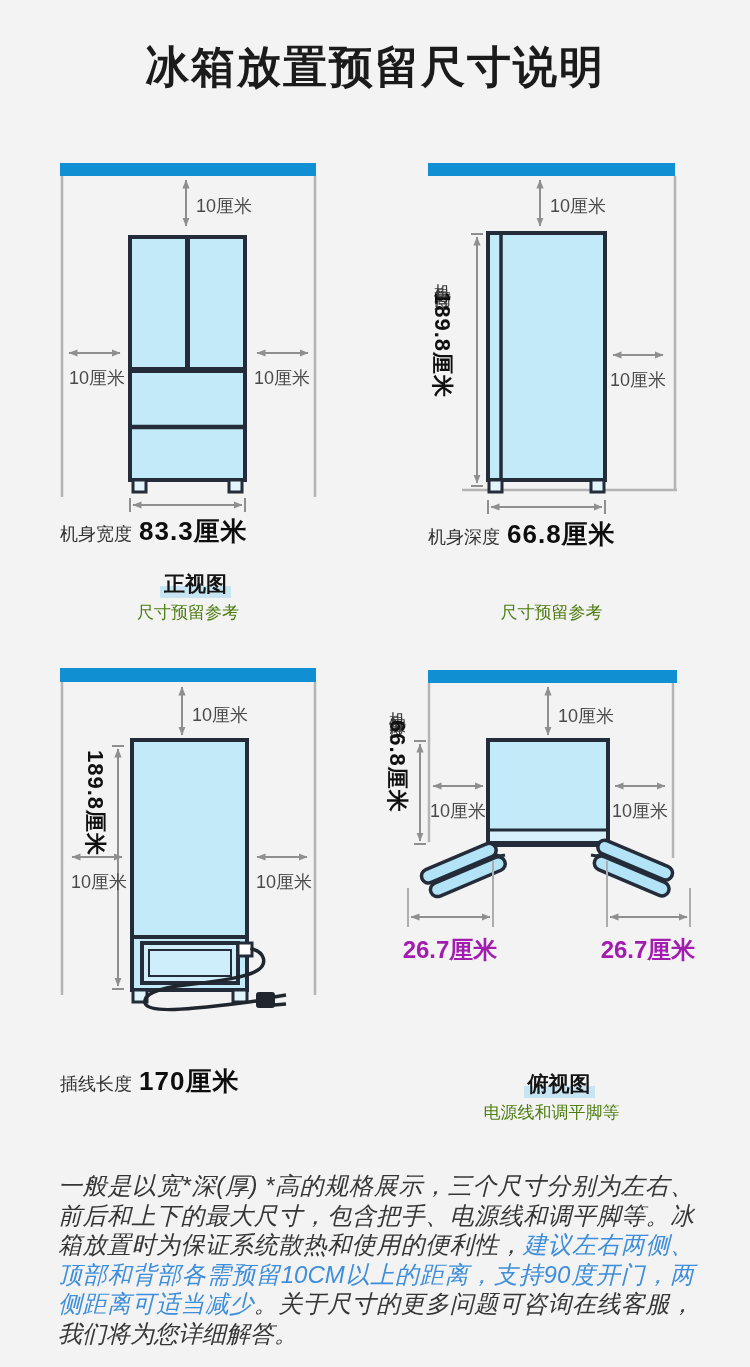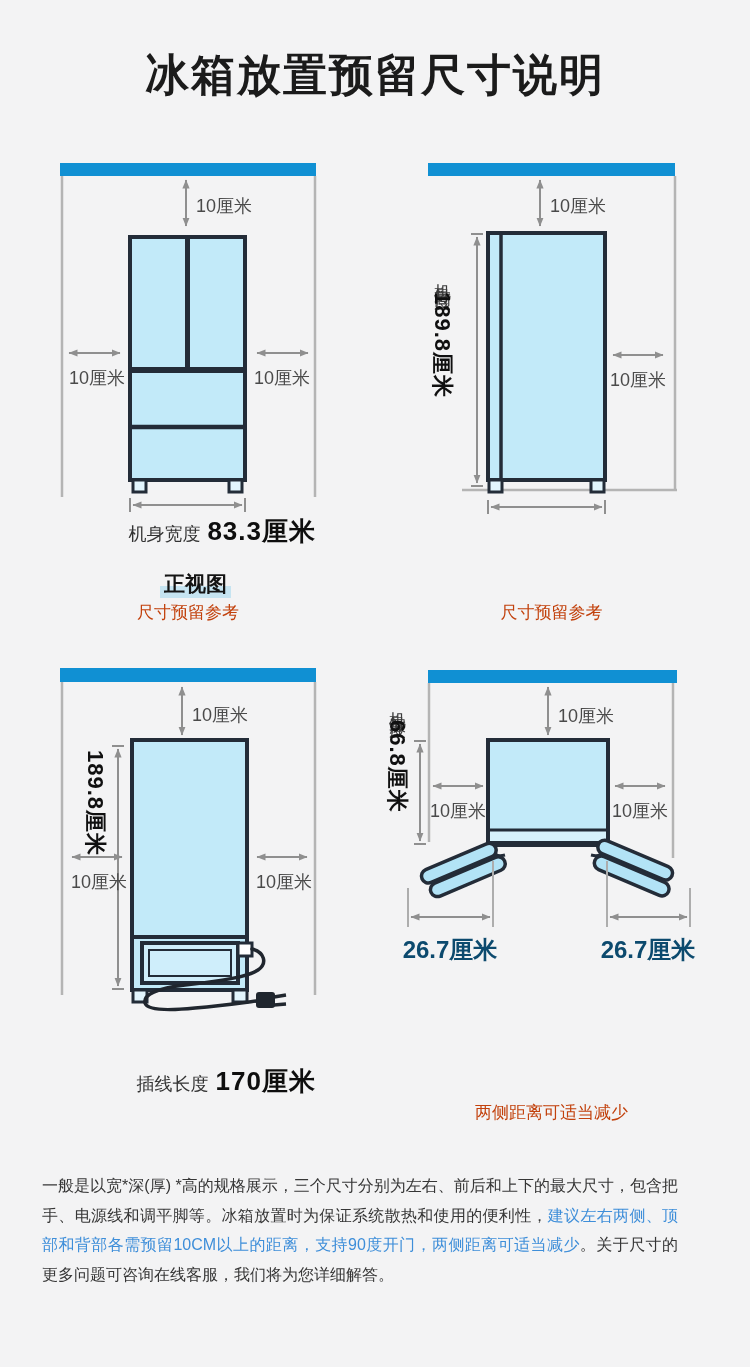--- a/index.html
+++ b/index.html
@@ -1,44 +1,44 @@
 <!DOCTYPE html>
 <html style="--accent: #1090d3; --fridge: #c2eaf9; --ink: #232c38; --hl: #c6e4f1; --textblue: #3e8ed9;"><head>
 <meta charset="utf-8">
 <style>
   html,body{margin:0;padding:0;background:#e9e9e9;}
   .page{position:relative;width:750px;height:1367px;background:#f3f3f4;overflow:hidden;
         font-family:"Liberation Sans","DejaVu Sans",sans-serif;}
-  .title{position:absolute;left:0;right:0;top:34px;margin:12px;text-align:center;
+  .title{position:absolute;left:0;right:0;top:34px;margin:4px;text-align:center;
          font-size:44px;font-weight:800;color:#1b1b1b;letter-spacing:2px;}
   svg.q{position:absolute;overflow:visible;}
   svg text{font-family:"Liberation Sans","DejaVu Sans",sans-serif;}
   .dim{font-size:18px;fill:#4a4a4a;}
   .gline{stroke:#8f8f8f;stroke-width:2;fill:none;}
   .wall{stroke:#b4b4b4;stroke-width:2.5;fill:none;}
   .ext{stroke:#adadad;stroke-width:2;fill:none;}
   .bar{fill:var(--accent);}
   .fbody{fill:var(--fridge);stroke:var(--ink);stroke-width:4;}
   .edge{stroke:var(--ink);fill:none;}
   .foot{fill:#e2f5fd;stroke:var(--ink);stroke-width:3;}
   .door{fill:#b2e3f6;stroke:var(--ink);stroke-width:3.5;}
   .cord{stroke:#20262e;stroke-width:3.5;fill:none;stroke-linecap:round;}
   .vlabel{position:absolute;writing-mode:vertical-rl;color:#3a3a3a;line-height:1;}
   .vlabel .plain{font-size:17px;text-orientation:upright;letter-spacing:3px;}
   .vlabel .strong{font-size:22px;font-weight:800;color:#101010;text-orientation:sideways;
                   padding-top:10px;letter-spacing:1px;}
-  .dimrow{position:absolute;text-align:right;font-size:18px;color:#333;white-space:nowrap;}
+  .dimrow{position:absolute;text-align:left;font-size:18px;color:#333;white-space:nowrap;}
   .dimrow b{font-size:26px;font-weight:800;color:#0e0e0e;margin-left:7px;letter-spacing:1px;}
   .viewname{position:absolute;text-align:center;font-size:21px;font-weight:800;color:#141414;}
   .viewname span{background:linear-gradient(to bottom,rgba(198,228,241,0) 55%, var(--hl) 55%);
                  padding:0 4px 3px;margin-left:15px;}
-  .viewcap{position:absolute;text-align:center;font-size:17px;color:#c2410c;}
-  .bigdim{position:absolute;font-size:24px;font-weight:800;color:#0c4a6e;text-align:center;white-space:nowrap;}
-  .para{position:absolute;left:42px;top:1171px;width:636px;font-size:16px;line-height:29.5px;
-        color:#363636;text-align:justify;}
+  .viewcap{position:absolute;text-align:center;font-size:17px;color:#4d7c0f;}
+  .bigdim{position:absolute;font-size:24px;font-weight:800;color:#a21caf;text-align:center;white-space:nowrap;}
+  .para{position:absolute;left:58px;top:1171px;width:636px;font-size:24px;line-height:29.5px;
+        color:#363636;text-align:justify;font-style:italic;}
   .para .hl{color:var(--textblue);}
 </style>
 </head>
 <body>
 
 <div class="page">
 
   <svg width="0" height="0" style="position:absolute">
     <defs>
       <marker id="ah" markerUnits="userSpaceOnUse" markerWidth="12" markerHeight="10" refX="8.5" refY="4" orient="auto-start-reverse">
@@ -100,20 +100,23 @@
 
     <line class="gline" x1="198" y1="195" x2="248" y2="195" marker-start="url(#ah)" marker-end="url(#ah)"></line>
     <text class="dim" x="223" y="226" text-anchor="middle">10厘米</text>
 
     <line class="gline" x1="73" y1="340" x2="73" y2="354"></line>
     <line class="gline" x1="190" y1="340" x2="190" y2="354"></line>
     <line class="gline" x1="76" y1="347" x2="187" y2="347" marker-start="url(#ah)" marker-end="url(#ah)"></line>
   </svg>
   <div class="vlabel" style="left:431px;top:270px">
     <span class="plain">机身高度</span><span class="strong">189.8厘米</span>
+  </div>
+  <div class="dimrow" style="left:428px;top:517px;width:247px">
+    <span>机身深度</span><b>66.8厘米</b>
   </div>
   <div class="viewcap" style="left:428px;top:601px;width:247px">尺寸预留参考</div>
 
   <svg class="q" style="left:45px;top:665px" width="300" height="400" viewBox="0 0 300 400">
     <rect class="bar" x="15" y="3" width="256" height="14"></rect>
     <line class="wall" x1="17" y1="17" x2="17" y2="330"></line>
     <line class="wall" x1="270" y1="17" x2="270" y2="330"></line>
 
     <line class="gline" x1="137" y1="22" x2="137" y2="70" marker-start="url(#ah)" marker-end="url(#ah)"></line>
     <text class="dim" x="147" y="56">10厘米</text>
@@ -185,17 +188,20 @@
     <line class="ext" x1="227" y1="196" x2="227" y2="262"></line>
     <line class="ext" x1="310" y1="223" x2="310" y2="262"></line>
     <line class="gline" x1="31" y1="252" x2="110" y2="252" marker-start="url(#ah)" marker-end="url(#ah)"></line>
     <line class="gline" x1="230" y1="252" x2="307" y2="252" marker-start="url(#ah)" marker-end="url(#ah)"></line>
   </svg>
   <div class="vlabel" style="left:386px;top:698px">
     <span class="plain">机身深度</span><span class="strong">66.8厘米</span>
   </div>
   <div class="bigdim" style="left:390px;top:934px;width:120px">26.7厘米</div>
   <div class="bigdim" style="left:588px;top:934px;width:120px">26.7厘米</div>
-  <div class="viewcap" style="left:428px;top:1101px;width:247px">两侧距离可适当减少</div>
+  <div class="viewname" style="left:428px;top:1070px;width:247px">
+    <span>俯视图</span>
+  </div>
+  <div class="viewcap" style="left:428px;top:1101px;width:247px">电源线和调平脚等</div>
 
   <div class="para"><span>一般是以宽*深(厚) *高的规格展示，三个尺寸分别为左右、前后和上下的最大尺寸，包含把手、电源线和调平脚等。冰箱放置时为保证系统散热和使用的便利性，</span><span class="hl">建议左右两侧、顶部和背部各需预留10CM以上的距离，支持90度开门，两侧距离可适当减少</span><span>。关于尺寸的更多问题可咨询在线客服，我们将为您详细解答。</span></div>
 
 </div>
 
 </body></html>

